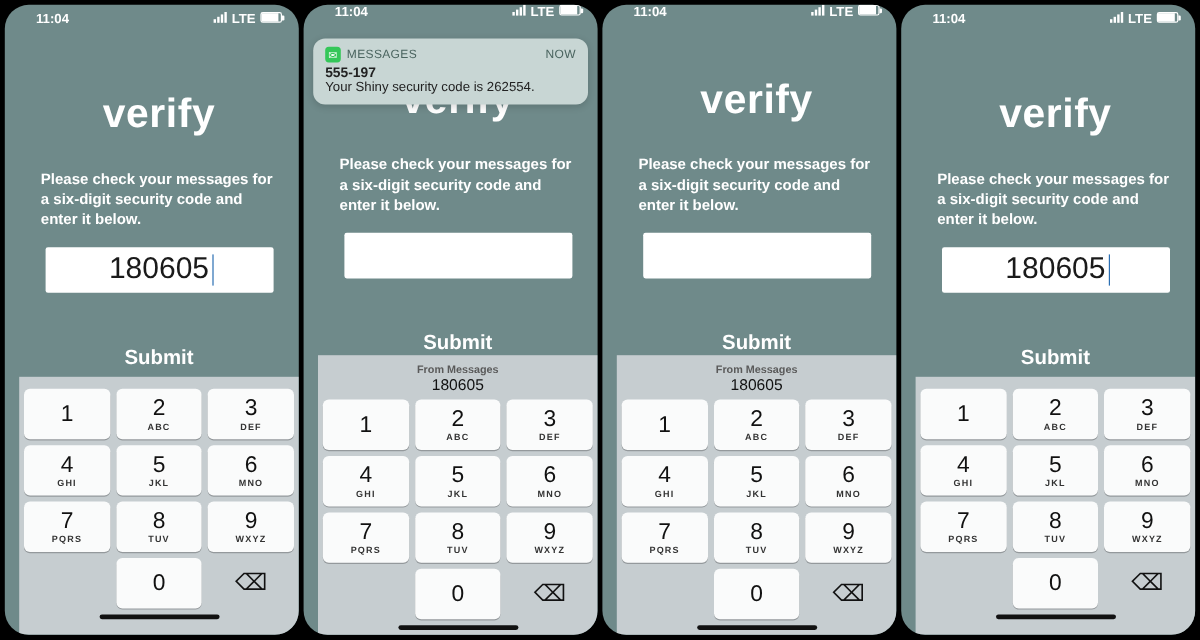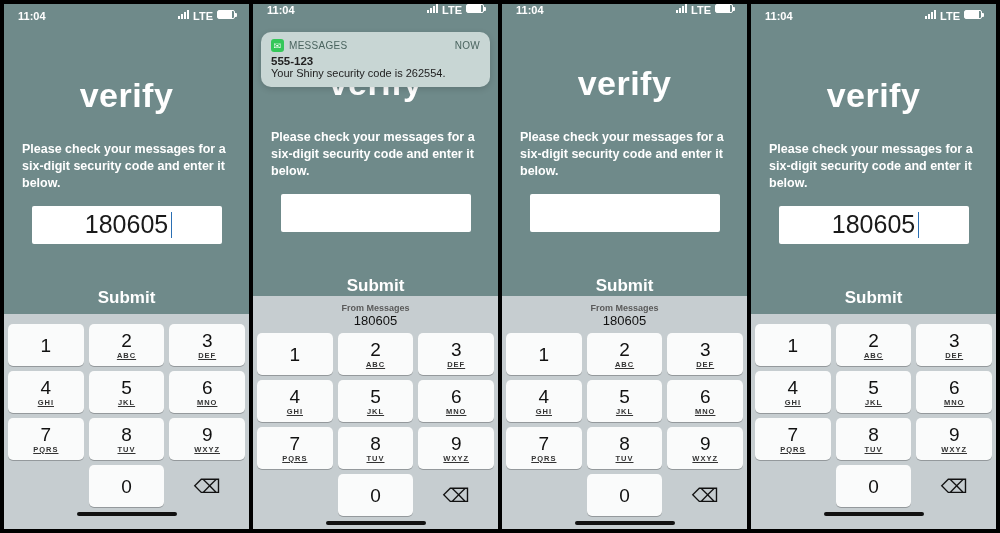--- a/index.html
+++ b/index.html
@@ -10,25 +10,26 @@
     height: 533px;
     overflow: hidden;
     display: flex;
     gap: 4px;
     padding: 4px;
   }
   .phone {
     position: relative;
     flex: 1 1 0;
     background: #6f8a8a;
-    border-radius: 0;
+    border-radius: 20px;
     overflow: hidden;
     display: flex;
     flex-direction: column;
     color: #fff;
+    padding-left: 12px;
   }
   
   .status {
     height: 24px;
     display: flex;
     align-items: center;
     justify-content: space-between;
     padding: 0 14px;
     font-size: 11px;
     font-weight: 600;
@@ -79,21 +80,21 @@
   .sugg .lbl { font-size:9px; color:#5a5a5a;font-weight:bold; }
   .sugg .code { font-size:13px; font-weight:400; color:#111; }
   .krow { display:flex; gap:5px; margin-bottom:5px; }
   .key {
     flex:1; height:42px; background:#fafbfb; border-radius:5px;
     display:flex; flex-direction:column; align-items:center; justify-content:center;
     color:#111; box-shadow: 0 1px 0 rgba(0,0,0,.25);
     cursor: pointer;
   }
   .key .num { font-size:19px; font-weight:400; line-height:1; }
-  .key .let { font-size:7.5px; font-weight:700; letter-spacing:1px; color:#333; margin-top:1px;text-decoration:underline; }
+  .key .let { font-size:7.5px; font-weight:700; letter-spacing:1px; color:#333; margin-top:1px; }
   .key.blank { background:transparent; box-shadow:none; cursor:default; }
   .key.del { background:transparent; box-shadow:none; color:#111; font-size:16px; }
   .homebar { height:4px; width:100px; background:#111; border-radius:3px; margin:4px auto 3px; }
 </style>
 </head>
 <body>
 
 <div class="phone">
     <div class="status">
       <span>11:04</span>
@@ -197,21 +198,21 @@
         <span></span>
       </div>
       <div class="submit">Submit</div>
     </div>
     <div class="notif">
       <div class="hdr">
         <span class="ico">✉</span>
         <span class="app">MESSAGES</span>
         <span>now</span>
       </div>
-      <div class="sender">555-123</div>
+      <div class="sender">555-197</div>
       <div class="body">Your Shiny security code is 262554.</div>
     </div>
     <div class="kbd">
       <div class="sugg">
         <div class="lbl">From Messages</div>
         <div class="code">180605</div>
       </div>
       <div class="krow">
         <div class="key">
           <div class="num">1</div>

